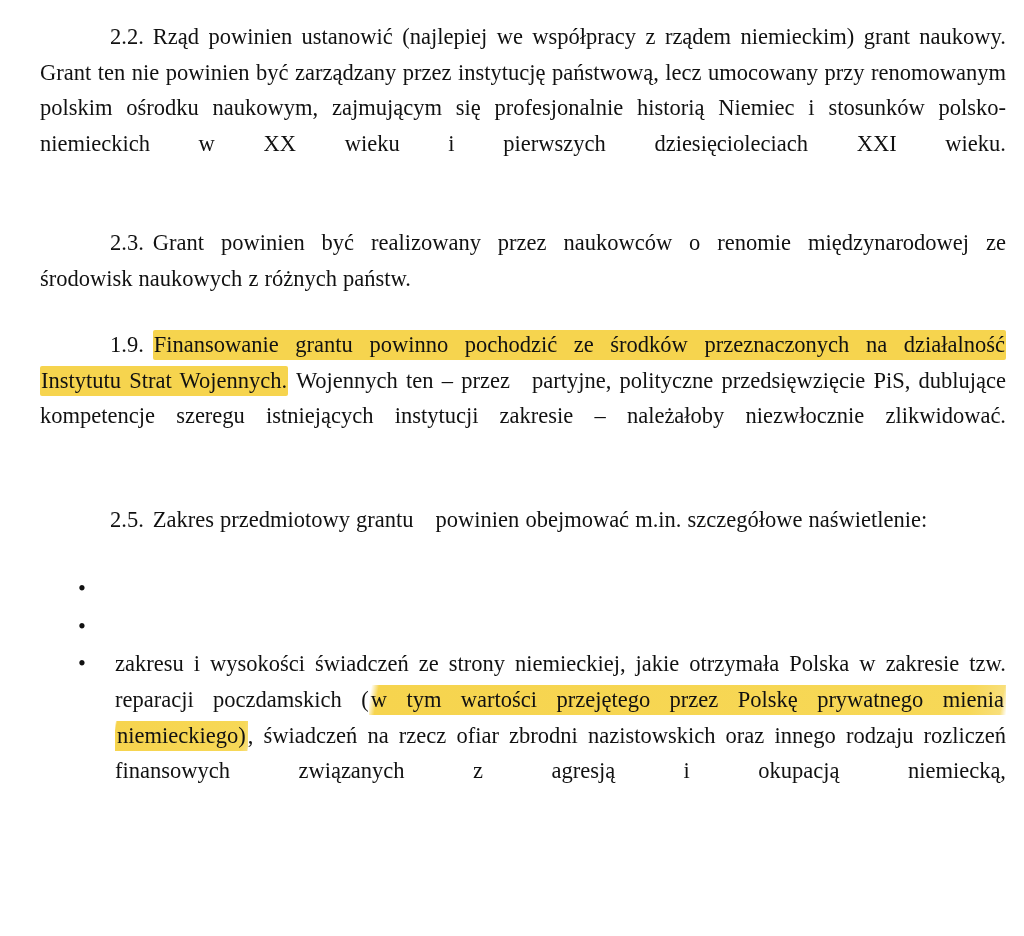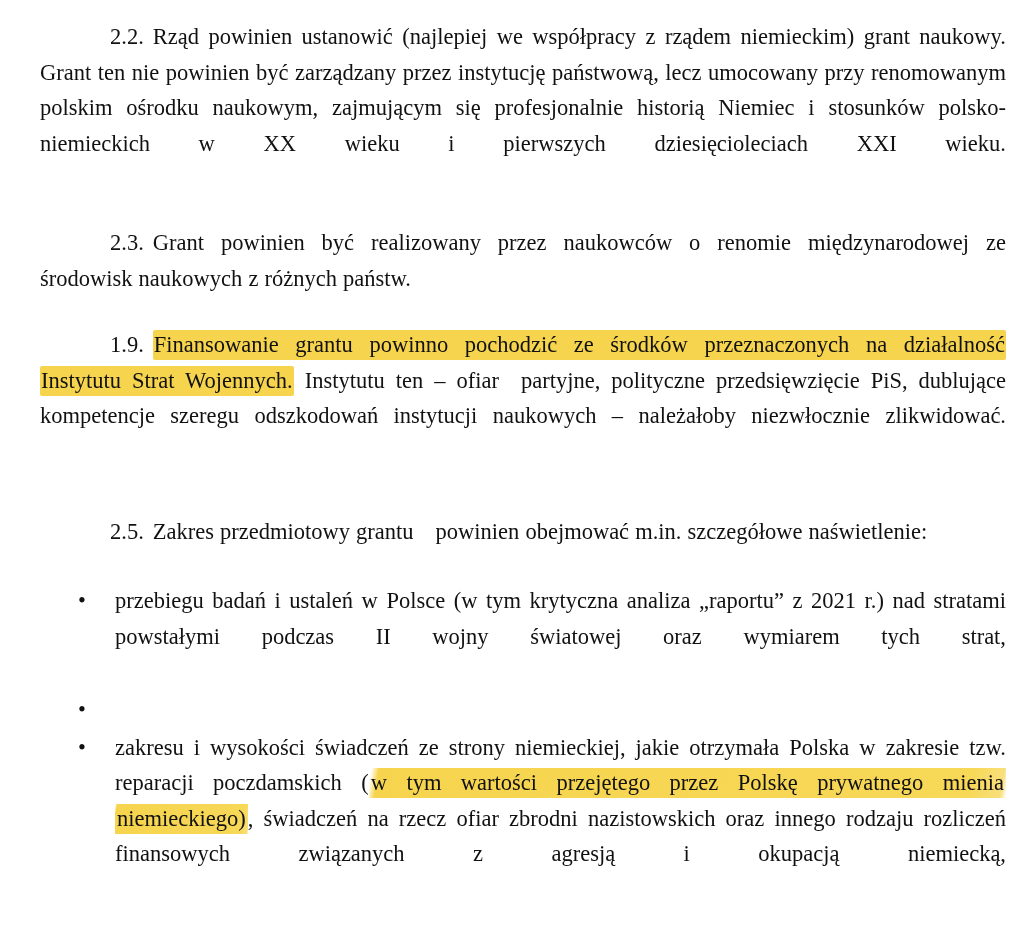--- a/index.html
+++ b/index.html
@@ -46,21 +46,21 @@
   }
 
   .para .indent-lead {
     display: inline-block;
     width: 70px;
   }
 
   .para-2-2 { margin-top: 19px; }
   .para-2-3 { margin-top: 28px; }
   .para-2-4 { margin-top: 31px; }
-  .para-2-5 { margin-top: 44px; }
+  .para-2-5 { margin-top: 32px; }
 
   
   .para.force-justify:after {
     content: "";
     display: inline-block;
     width: 100%;
   }
 
   .num {
     white-space: nowrap;
@@ -140,34 +140,33 @@
     <p class="para para-2-2 force-justify">
       <span class="indent-lead"></span><span class="num">2.2.</span><span class="num-gap"></span><span>Rząd powinien ustanowić (najlepiej we współpracy z rządem niemieckim) grant naukowy. Grant ten nie powinien być zarządzany przez instytucję państwową, lecz umocowany przy renomowanym polskim ośrodku naukowym, zajmującym się profesjonalnie historią Niemiec i stosunków polsko-niemieckich w XX wieku i pierwszych dziesięcioleciach XXI wieku.</span>
     </p>
 
     <p class="para para-2-3">
       <span class="indent-lead"></span><span class="num">2.3.</span><span class="num-gap"></span><span>Grant powinien być realizowany przez naukowców o renomie międzynarodowej ze środowisk naukowych z różnych państw.</span>
     </p>
 
     <p class="para para-2-4 force-justify">
       <span class="indent-lead"></span><span class="num">1.9.</span><span class="num-gap"></span><span class="hl">Finansowanie grantu powinno pochodzić ze środków przeznaczonych na działalność Instytutu Strat Wojennych.</span>
-      <span>Instytutu ten</span>
+      <span>Wojennych ten</span>
       <span>–</span>
-      <span>ofiar</span><span class="gap-wide"></span><span>partyjne, polityczne przedsięwzięcie PiS, dublujące kompetencje szeregu odszkodowań instytucji naukowych – należałoby niezwłocznie zlikwidować.</span>
+      <span>przez</span><span class="gap-wide"></span><span>partyjne, polityczne przedsięwzięcie PiS, dublujące kompetencje szeregu istniejących instytucji zakresie – należałoby niezwłocznie zlikwidować.</span>
     </p>
 
     <p class="para para-2-5">
       <span class="indent-lead"></span><span class="num">2.5.</span><span class="num-gap"></span><span>Zakres przedmiotowy grantu</span><span class="gap-wide"></span><span>powinien obejmować m.in. szczegółowe naświetlenie:</span>
     </p>
 
     <ul class="bullets">
 
       <li class="bullet-item force-justify">
         <span class="dot">•</span>
-        <span>przebiegu badań i ustaleń w Polsce (w tym krytyczna analiza „raportu” z 2021 r.) nad stratami powstałymi podczas II wojny światowej oraz wymiarem tych strat,</span>
       </li>
 
       <li class="bullet-item force-justify">
         <span class="dot">•</span>
       </li>
 
       <li class="bullet-item force-justify">
         <span class="dot">•</span><span>zakresu i wysokości świadczeń ze strony niemieckiej, jakie otrzymała Polska w zakresie tzw. reparacji poczdamskich (</span><span class="hl-soft">w tym wartości przejętego przez Polskę prywatnego mienia niemieckiego)</span><span>, świadczeń na rzecz ofiar zbrodni nazistowskich oraz innego rodzaju rozliczeń finansowych związanych z agresją i okupacją niemiecką,</span>
       </li>
 

